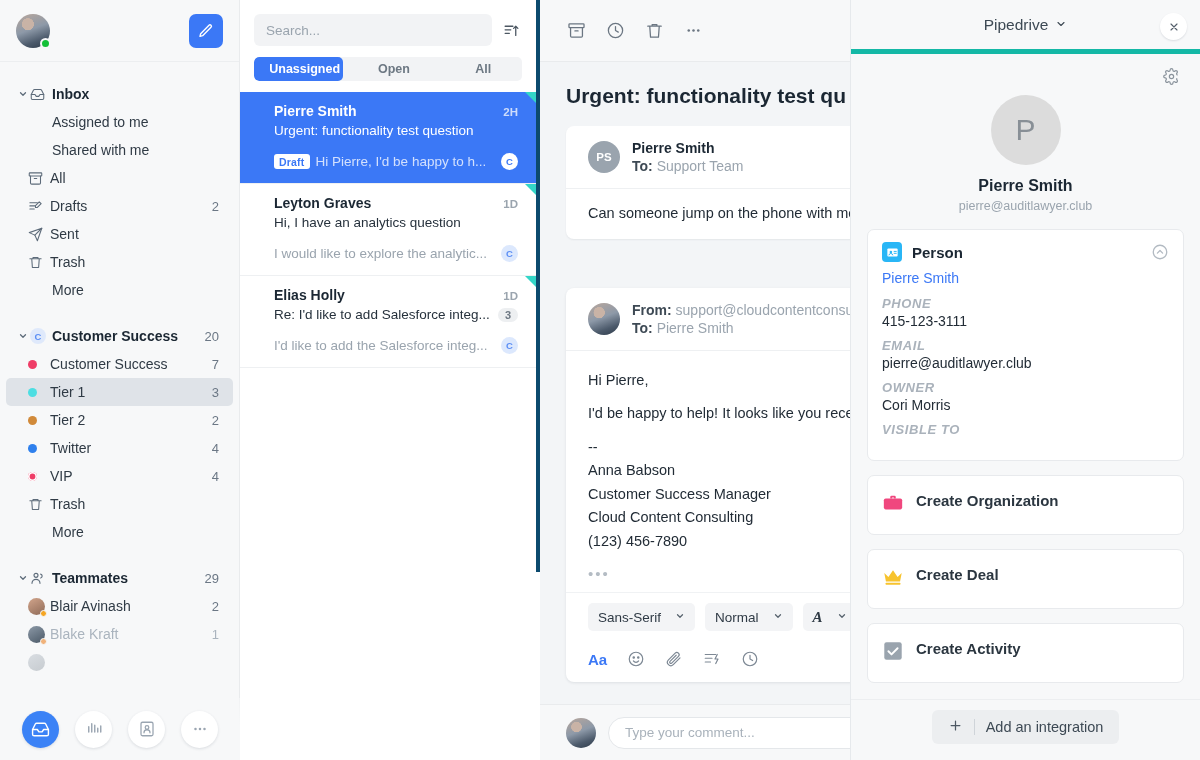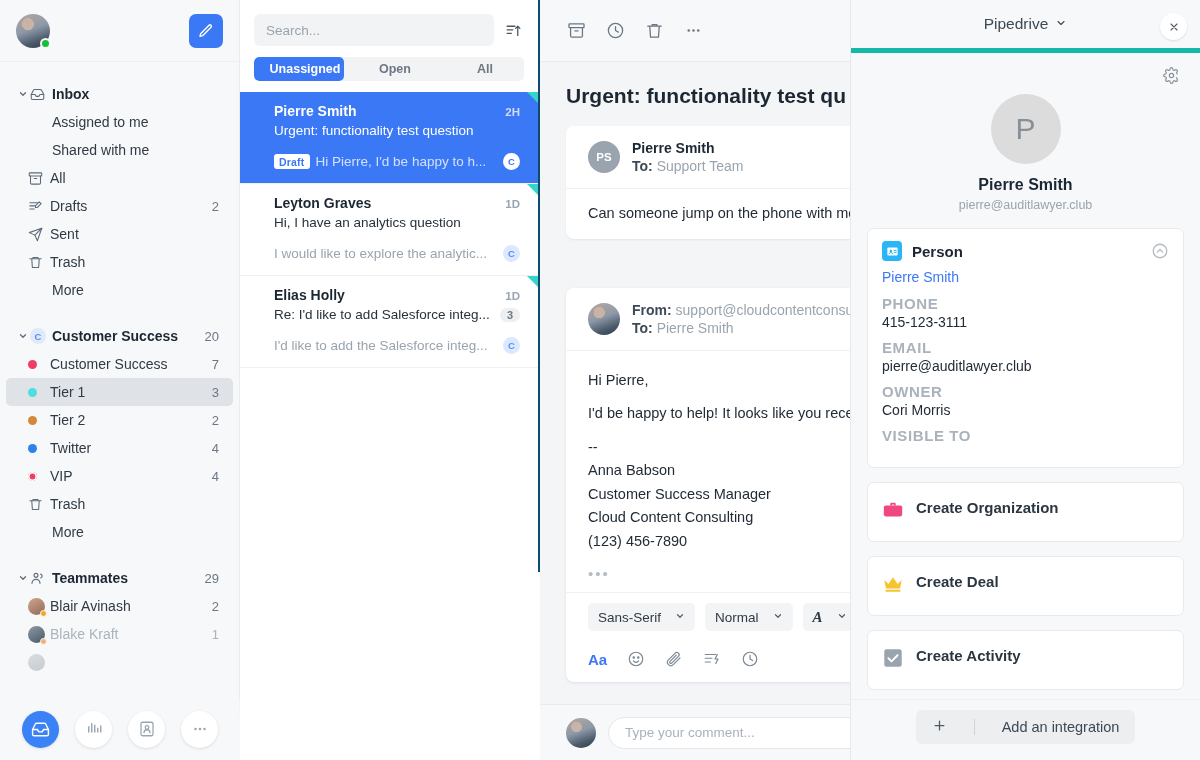--- a/index.html
+++ b/index.html
@@ -74,21 +74,21 @@
   .circ-btn {
     width: 37px; height: 37px; border-radius: 50%; background: #ffffff;
     display: flex; align-items: center; justify-content: center;
     box-shadow: 0 1px 3px rgba(20,35,60,.13); cursor: pointer; color: #9aa5b1;
   }
   .circ-btn.active { background: #3b82f6; color: #fff; }
 
   
   .convlist {
     width: 300px; flex: 0 0 300px; height: 572px; background: #ffffff;
-    border-right: 2px solid #0c4a6e; position: relative;
+    border-right: 4px solid #0c4a6e; position: relative;
   }
   .cl-search { padding: 14px 14px 0 14px; display: flex; align-items: center; gap: 8px; }
   .search-box {
     flex: 1 1 auto; height: 32px; border-radius: 6px; background: #f2f3f5;
     border: none; padding: 0 12px; font-size: 13.5px; color: #3b4755;
     font-family: inherit;
   }
   .search-box::placeholder { color: #9aa4ae; }
   .sort-btn { width: 22px; height: 22px; display: flex; align-items: center; justify-content: center; color: #4c5762; cursor: pointer; }
   .cl-tabs {
@@ -234,30 +234,30 @@
   .card {
     background: #fff; border: 1px solid #e8eaed; border-radius: 7px; margin-bottom: 14px;
     padding: 12px 14px 14px 14px; position: relative;
   }
   .card-hd { display: flex; align-items: center; gap: 10px; margin-bottom: 8px; }
   .card-hd .ttl { font-size: 15px; font-weight: 700; color: #1b2733; flex: 1 1 auto; }
   .collapse-ic { width: 18px; height: 18px; color: #b2bac2; cursor: pointer; }
   .ico-sq { width: 20px; height: 20px; border-radius: 4px; display: flex; align-items: center; justify-content: center; flex: 0 0 20px; }
   .link { font-size: 14px; color: #3b78f6; cursor: pointer; display: block; margin-bottom: 10px; }
   .fl { margin-bottom: 9px; }
-  .fl .k { font-size: 15px; letter-spacing: .6px; color: #aab2bb; font-weight: 600; }
+  .fl .k { font-size: 13px; letter-spacing: .6px; color: #aab2bb; font-weight: 600; font-style: italic; }
   .fl .v { font-size: 14px; color: #222c36; margin-top: 2px; }
   .act-card {
     background: #fff; border: 1px solid #e8eaed; border-radius: 7px; margin-bottom: 14px;
     padding: 16px 14px; display: flex; align-items: flex-start; gap: 12px; cursor: pointer;
   }
   .act-card .lb { font-size: 15px; color: #2b3640; font-weight: 600; }
   .rp-foot { padding: 10px 0 16px 0; display: flex; justify-content: center; border-top: 1px solid #eceef0; }
   .add-int {
-    display: flex; align-items: center; gap: 27px; background: #eceef0; border-radius: 6px;
+    display: flex; align-items: center; gap: 11px; background: #eceef0; border-radius: 6px;
     padding: 8px 16px; font-size: 14.5px; color: #3d4954; cursor: pointer;
   }
   .add-int .sep { width: 1px; height: 16px; background: #cfd4d9; }
 </style>
 </head>
 <body>
 
 <div id="app">
 
   <div class="sidebar">

